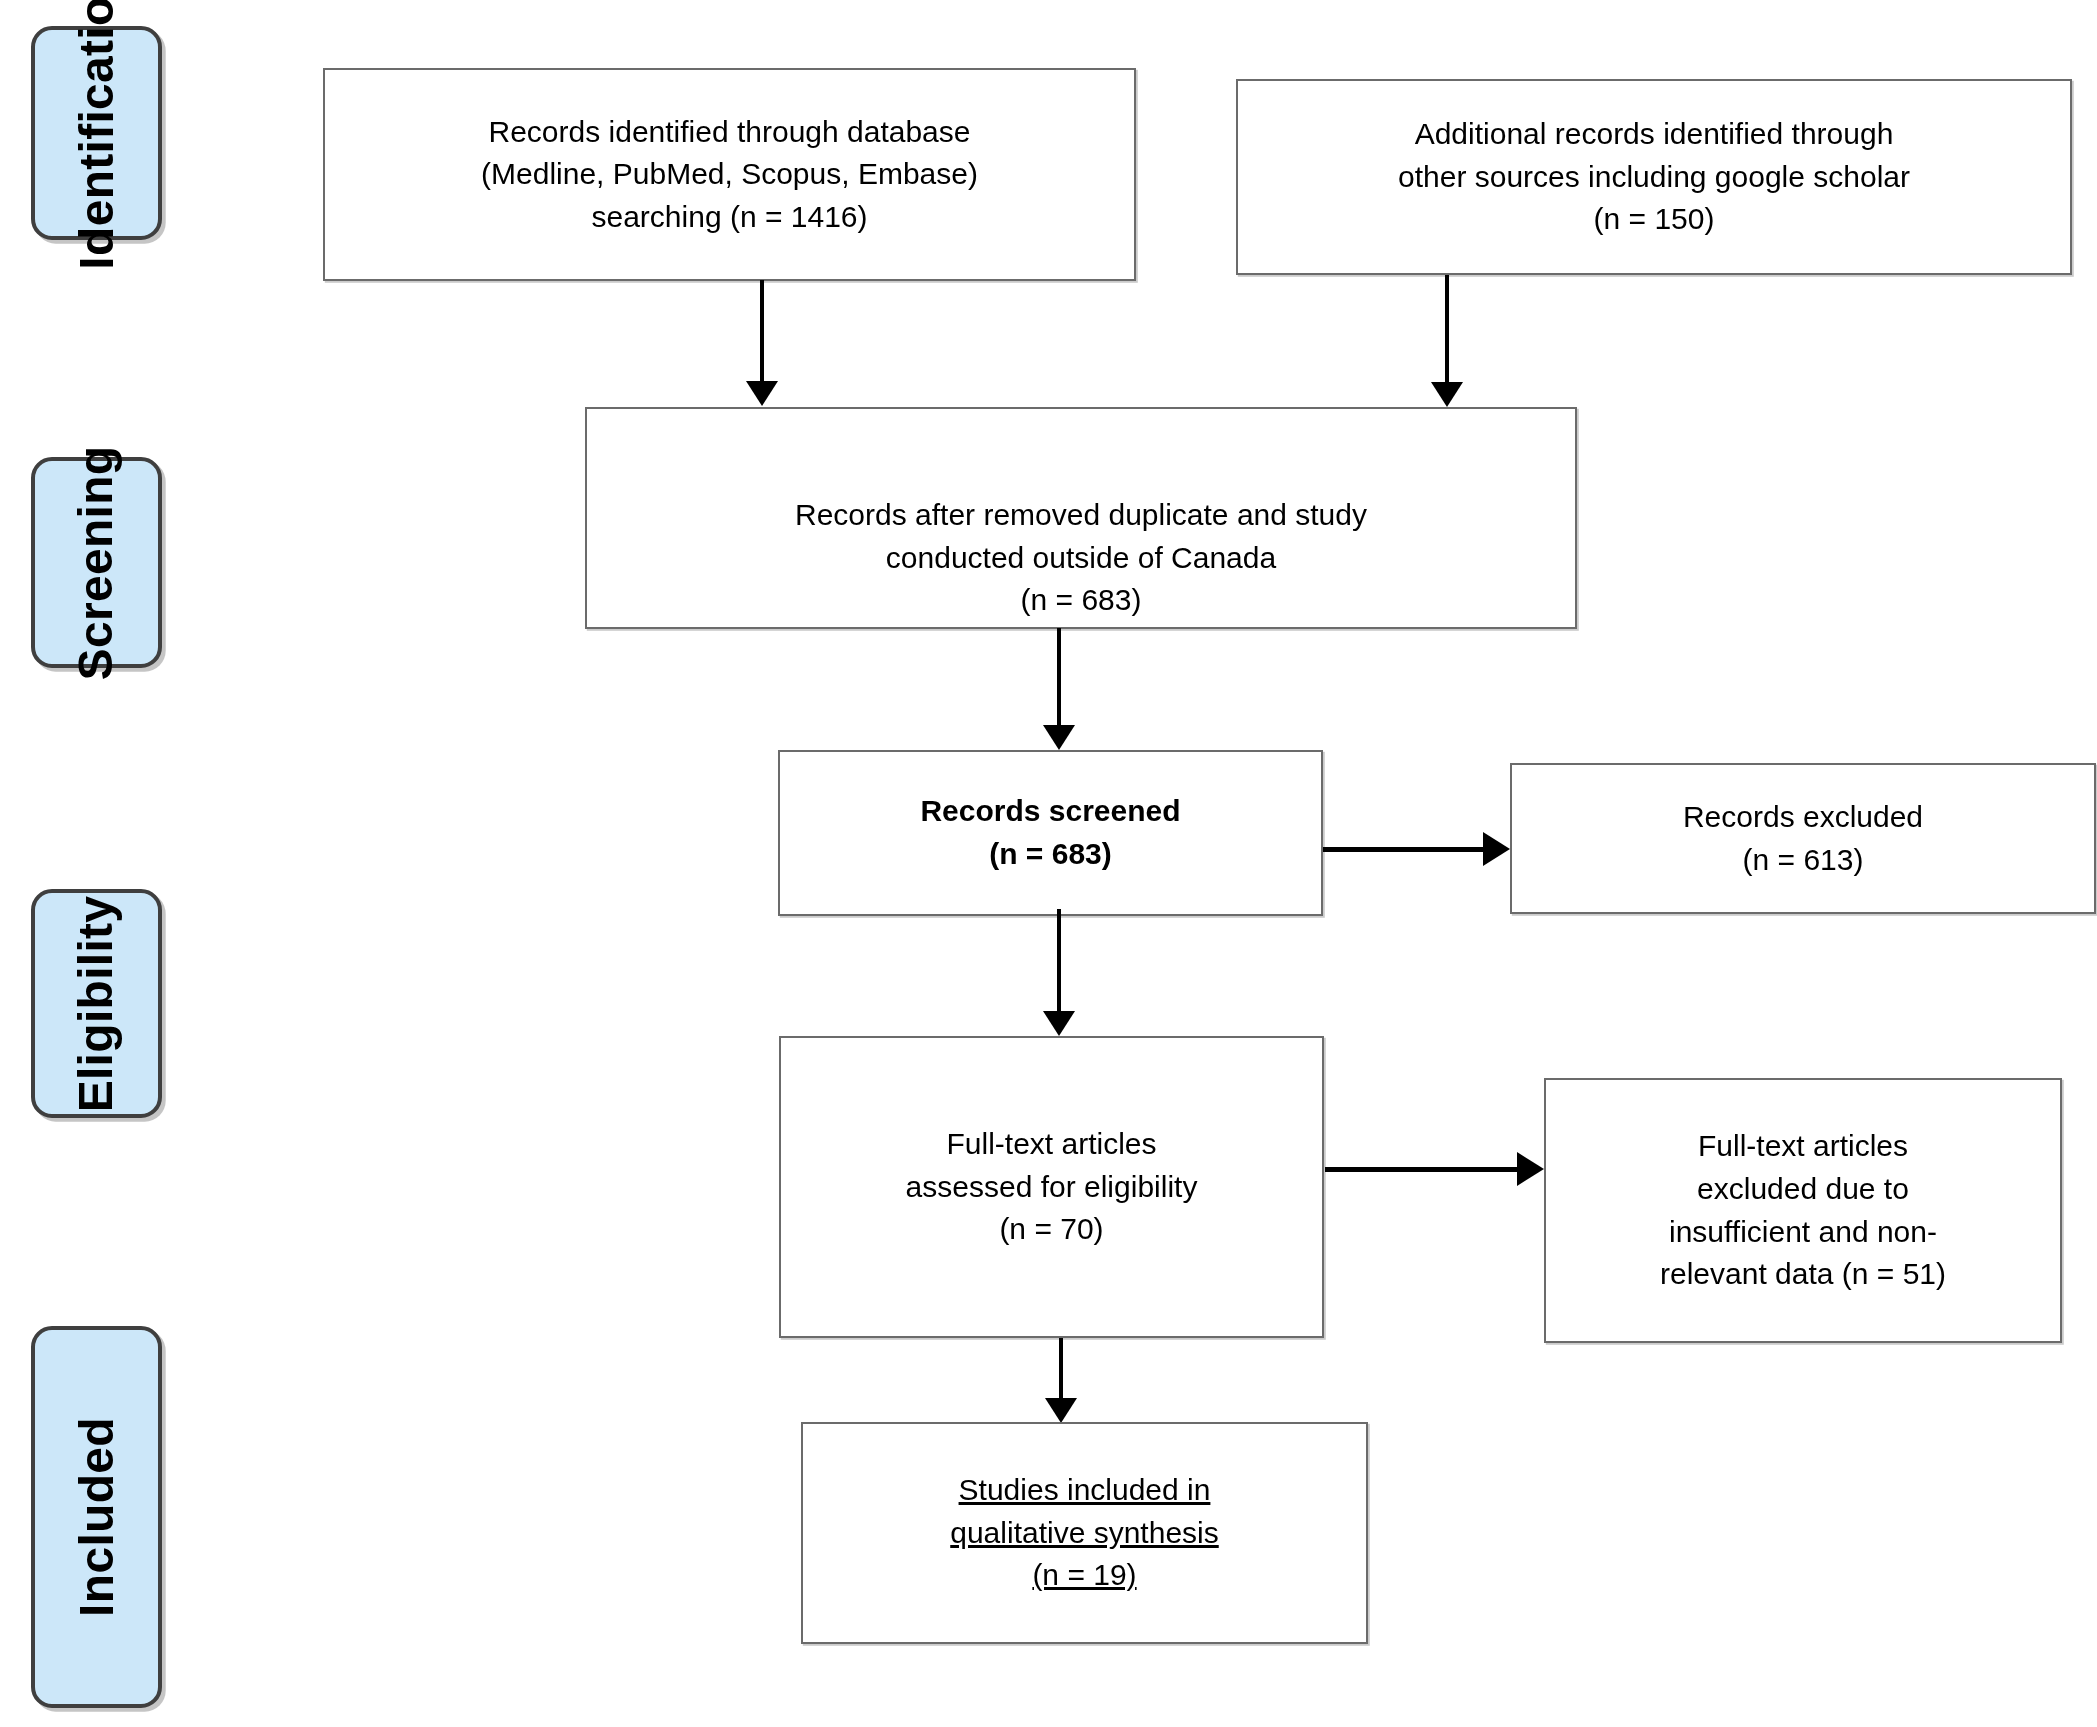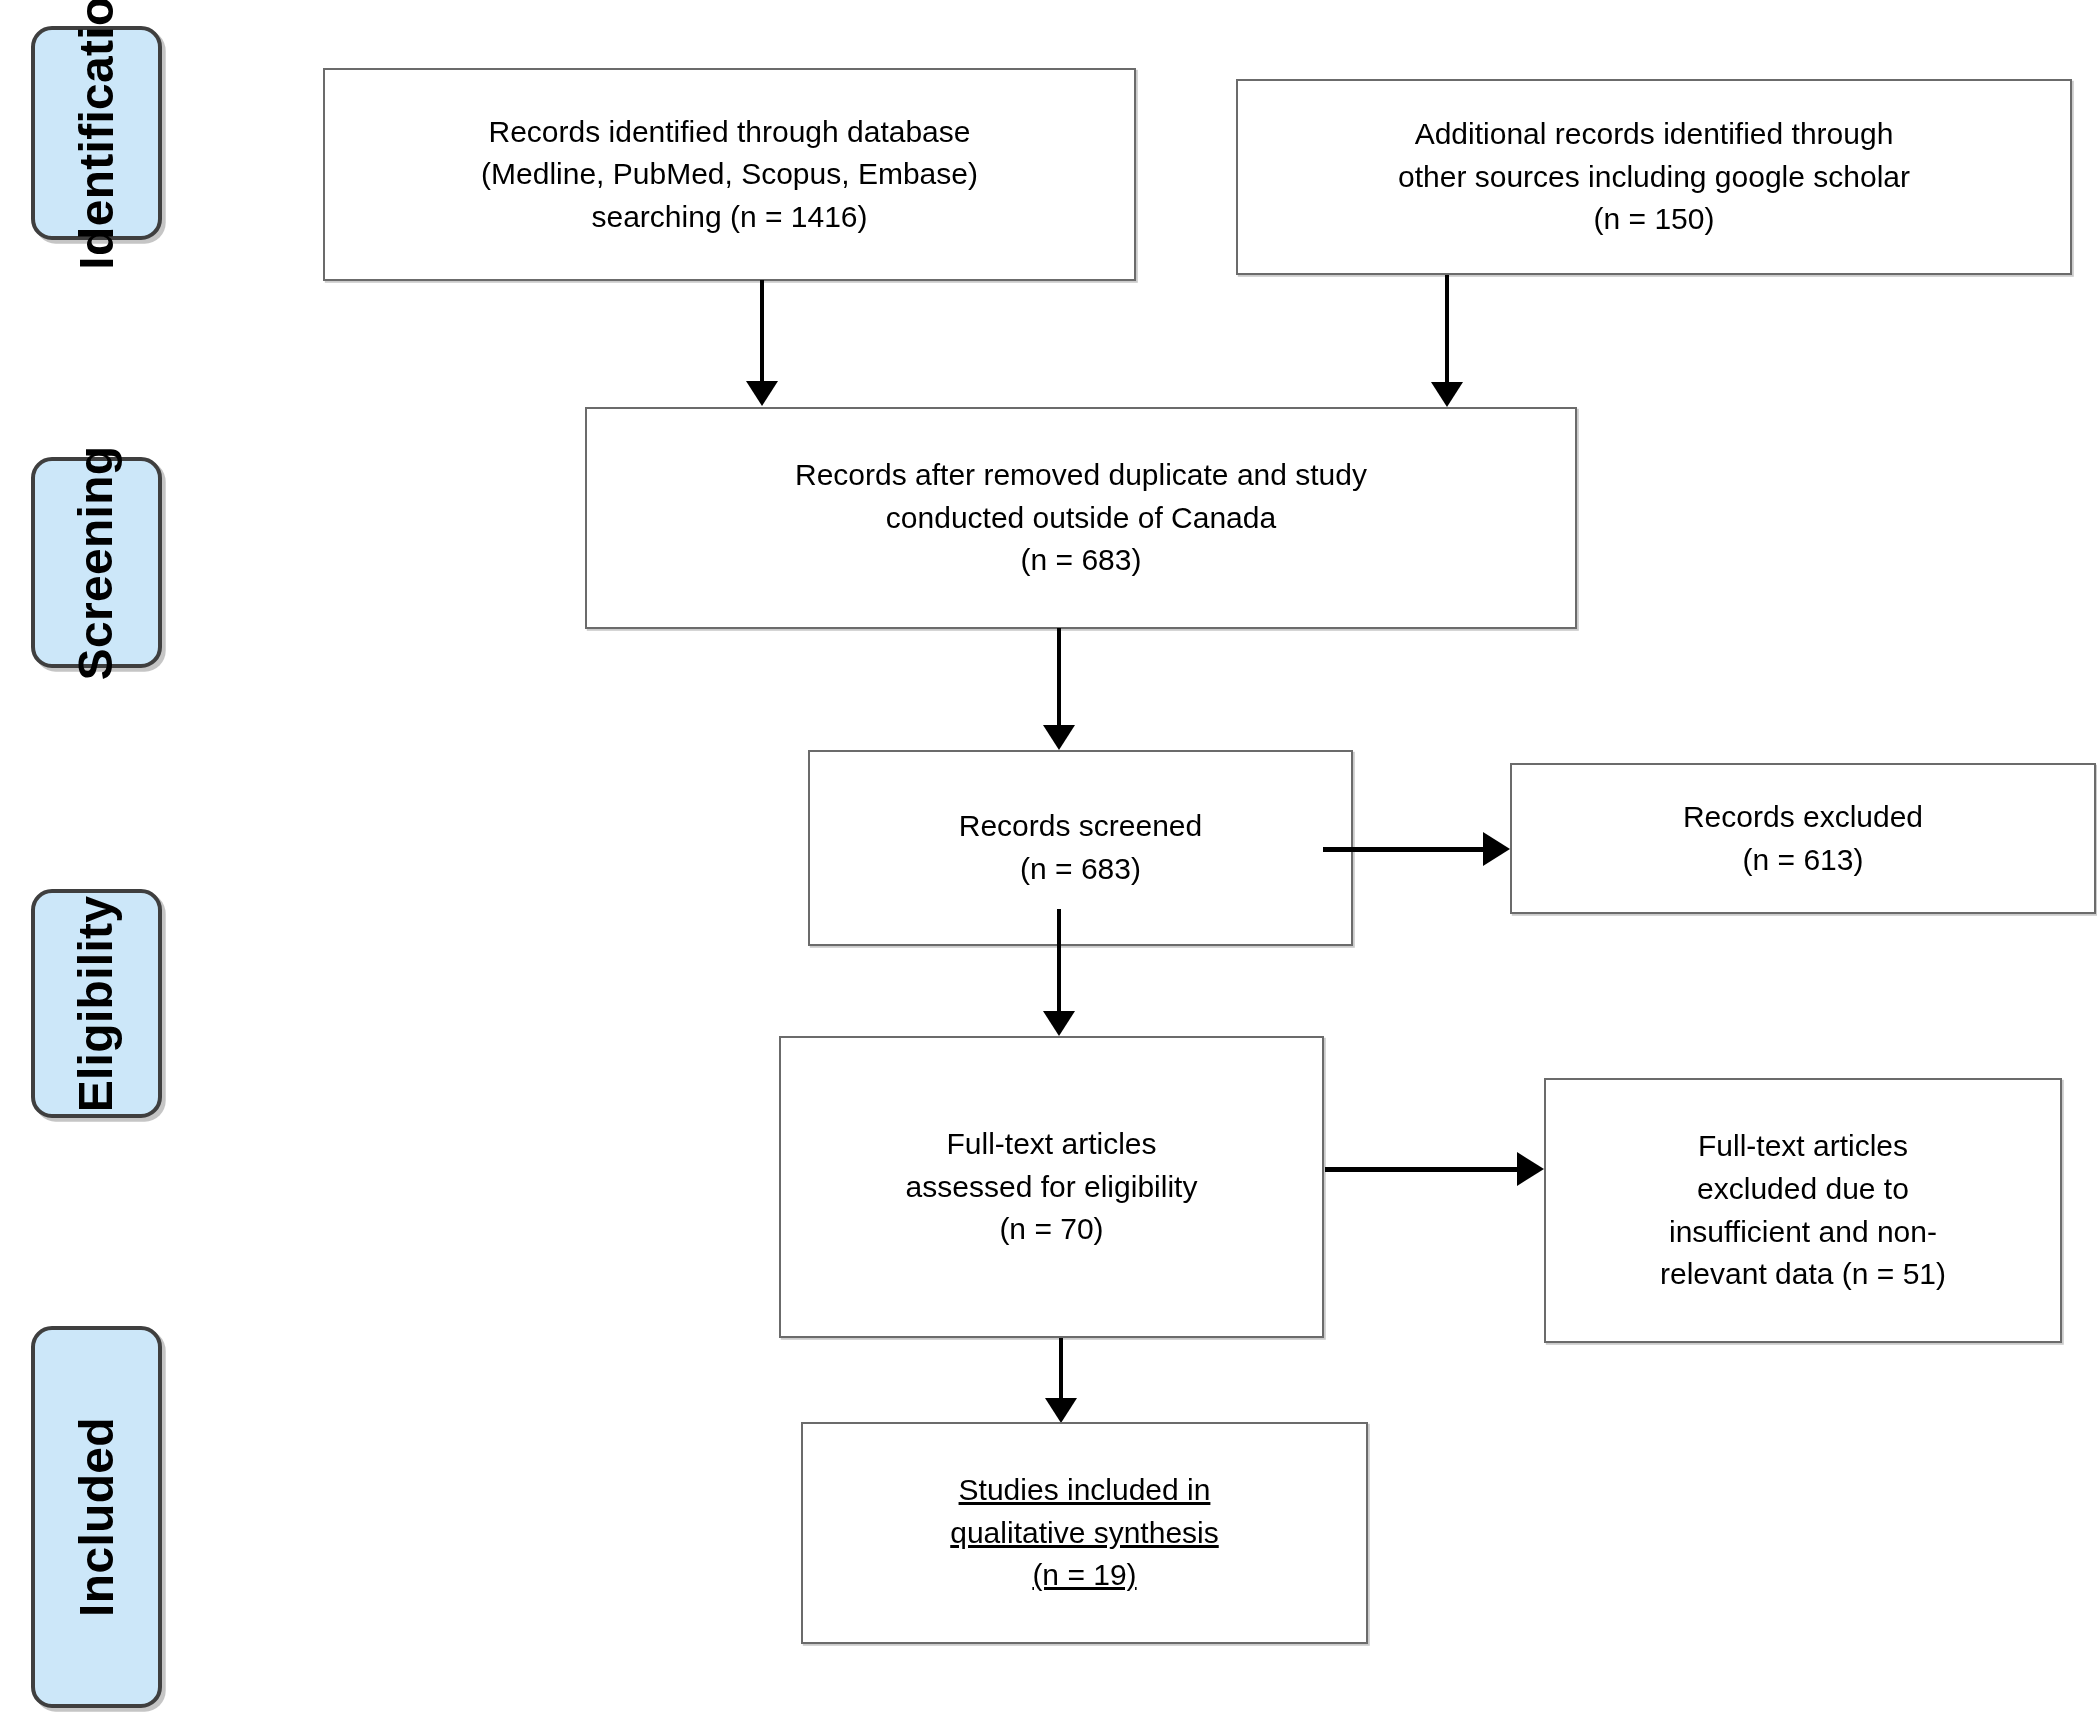--- a/index.html
+++ b/index.html
@@ -144,32 +144,32 @@
   <div class="arrow-v" style="left:762px; top:280px; height:126px;">
     <div class="shaft" style="height:102px;"></div>
     <div class="head"></div>
   </div>
 
   <div class="arrow-v" style="left:1447px; top:275px; height:132px;">
     <div class="shaft" style="height:107px;"></div>
     <div class="head"></div>
   </div>
 
-  <div class="flow-box" style="left:585px; top:407px; width:992px; height:222px;">
+  <div class="flow-box" style="left:585px; top:407px; width:992px; height:222px;align-items:flex-end;">
     <span class="box-text">Records after removed duplicate and study
 conducted outside of Canada
 (n = 683)</span>
   </div>
 
   <div class="arrow-v" style="left:1059px; top:628px; height:122px;">
     <div class="shaft" style="height:97px;"></div>
     <div class="head"></div>
   </div>
 
-  <div class="flow-box" style="left:808px; top:750px; width:545px; height:196px;">
+  <div class="flow-box" style="left:778px; top:750px; width:545px; height:166px;font-weight:bold;">
     <span class="box-text">Records screened
 (n = 683)</span>
   </div>
 
   <div class="flow-box" style="left:1510px; top:763px; width:586px; height:151px;">
     <span class="box-text">Records excluded
 (n = 613)</span>
   </div>
 
   <div class="arrow-h" style="left:1323px; top:849px; width:187px;">

